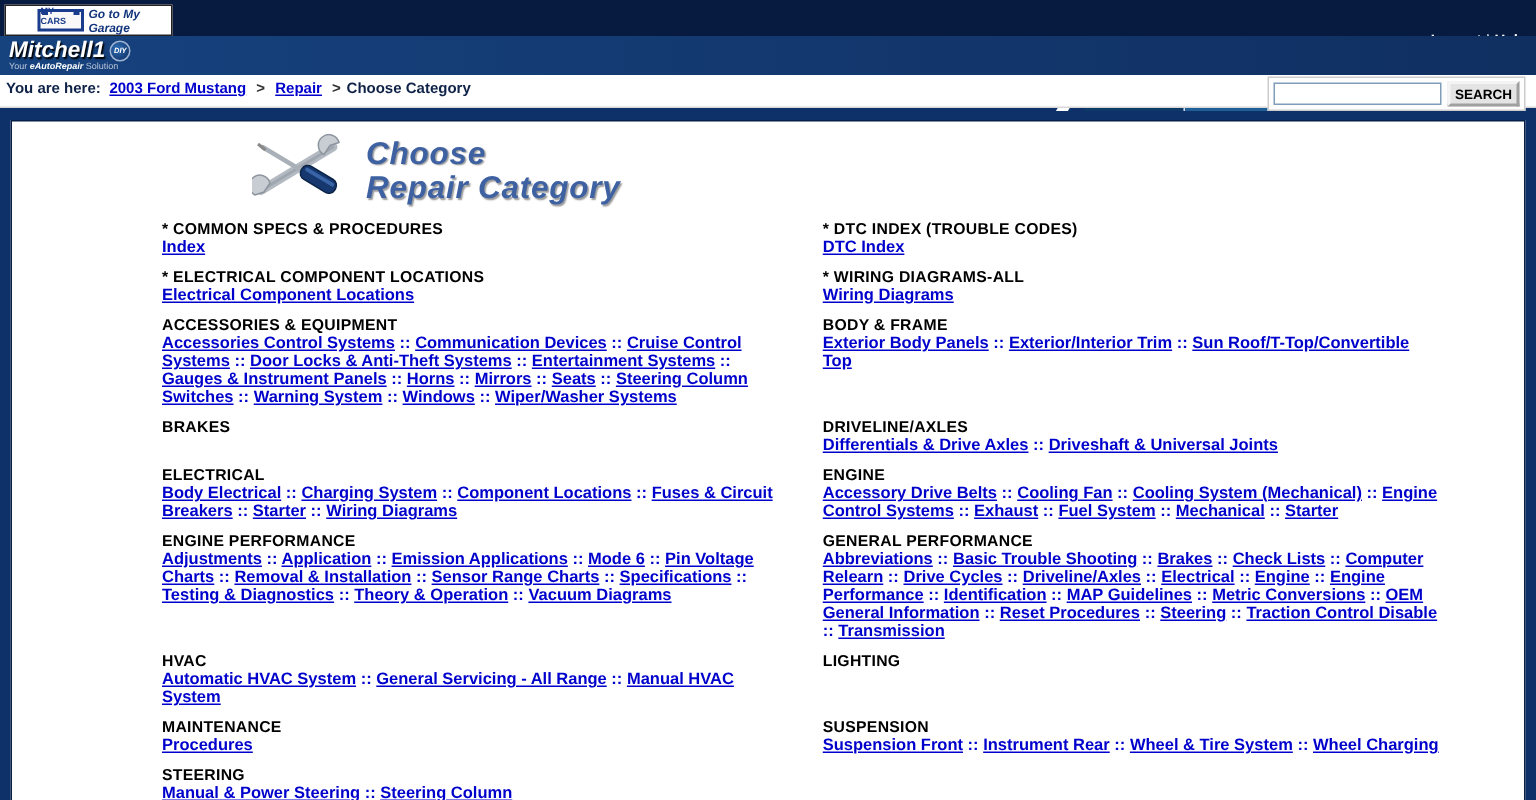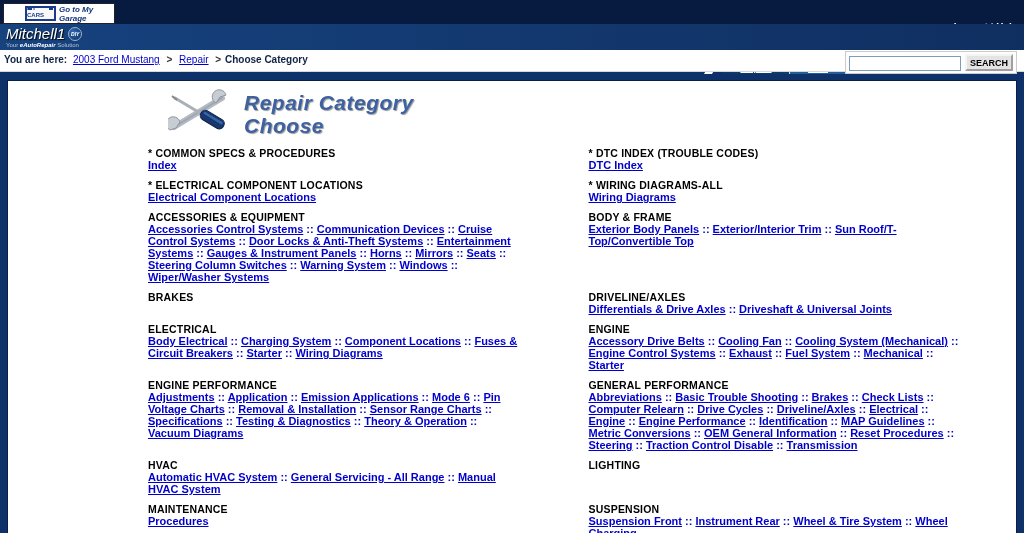--- a/index.html
+++ b/index.html
@@ -18,58 +18,58 @@
   .garage-label { font-size:8px; font-weight:bold; font-style:italic; color:#12347c; line-height:9px; margin-left:3px; white-space:pre-line; }
   .top-right { position:absolute; right:6px; top:17px; text-align:right; }
   .top-links a { color:#ffffff; font-size:10px; font-weight:bold; text-decoration:underline; }
   .top-links .pipe { color:#ffffff; font-size:10px; margin:0 3px; }
   .version { color:#d8dee8; font-size:8px; margin-top:1px; }
 
   
   .logobar { position:relative; height:26px; background:linear-gradient(90deg,#16427e,#102f61); }
   .brand-wrap { position:absolute; left:6px; top:1px; }
   .brand-row { display:flex; align-items:center; }
-  .brand { color:#ffffff; font-size:15px; font-weight:normal; font-style:italic; letter-spacing:0;
+  .brand { color:#ffffff; font-size:15px; font-weight:bold; font-style:italic; letter-spacing:0;
     text-shadow:1px 1px 1px #000; }
   .brand-badge { width:14px; height:14px; border-radius:50%; background:radial-gradient(circle at 35% 35%, #2e6cb4, #0c2c5e);
     border:1px solid #9fb4d2; color:#fff; font-size:5px; font-style:italic; font-weight:bold;
     display:flex; align-items:center; justify-content:center; margin-left:3px; }
   .tagline { font-size:6px; color:#b9c4d6; margin-top:0; }
   .tagline .em { color:#ffffff; font-weight:bold; font-style:italic; }
 
   .tab-slash { position:absolute; right:308px; top:37px; width:8px; height:13px; background:#ffffff; transform:skewX(-32deg); }
   .tab-bar { position:absolute; right:7px; top:36px; display:flex; height:14px; border-top:1px solid #9db6d6; }
   .tab { background:#1f5e96; color:#ffffff; font-size:10px; font-weight:bold; text-decoration:underline;
     width:57px; text-align:center; line-height:13px; border-left:1px solid #cfd8e4; cursor:pointer; }
   .tab:first-child { border-left:none; width:66px; }
   .tab.active { background:#0e3a68; }
 
   
   .crumb-row { position:relative; height:22px; background:#ffffff; border-bottom:1px solid #d8d8d8; }
   .breadcrumb { position:absolute; left:4px; top:4px; font-size:10px; color:#0f2247; font-weight:bold; }
-  .breadcrumb a { color:#0000cc; font-weight:normal; text-decoration:underline; margin:0 3px; }
+  .breadcrumb a { color:#0000cc; font-weight:bold; text-decoration:underline; margin:0 3px; }
   .breadcrumb .sep { color:#333; margin:0 1px; }
   .search-panel { position:absolute; right:7px; top:1px; background:#fdfdfd; border:1px solid #cccccc;
-    padding:2px 3px; display:flex; align-items:flex-end; }
+    padding:2px 3px; display:flex; align-items:center; }
   .search-input { width:112px; height:15px; border:1px solid #7f9db9; font-size:10px; padding:0 2px; }
   .search-btn { margin-left:4px; font-size:9px; font-weight:bold; color:#000; background:#e4e4e4;
     border:2px outset #f4f4f4; padding:0 3px; height:17px; cursor:pointer; font-family:"Liberation Sans",sans-serif; }
 
   
   .page-bg { background:#0d3168; padding:8px 7px 7px 7px; }
   .content-box { background:#ffffff; border:1px solid #071f45; padding-bottom:6px; }
 
   .cat-header { display:flex; align-items:center; margin:8px 0 4px 160px; height:50px; }
   .cat-header .tools { margin-right:14px; }
   .cat-title { font-size:21px; line-height:23px; font-weight:bold; font-style:italic;
     color:#3e61a2; text-shadow:1px 1px 1px #9a9a9a; letter-spacing:0.5px; }
 
   .category-grid { display:grid; grid-template-columns:1fr 1fr; grid-auto-flow:column;
     grid-template-rows:repeat(10,auto); column-gap:28px; margin:8px 55px 4px 100px; }
-  .section { margin-bottom:8px;margin-left:40px; }
+  .section { margin-bottom:8px; }
   .sec-heading { font-size:10.5px; font-weight:bold; color:#000000; line-height:12px; letter-spacing:0.2px; }
   .sec-links { font-size:11px; line-height:12px; }
   .cat-link { color:#0000cc; font-weight:bold; text-decoration:underline; }
   .lsep { color:#0000cc; font-weight:bold; }
 </style>
 </head>
 <body>
 
 <div class="topbar">
   <div class="garage-btn">
@@ -130,22 +130,22 @@
 
           <path d="M7 9 L32 24" stroke="#aab0b8" stroke-width="3" stroke-linecap="round"></path>
           <path d="M4 7 L9 11" stroke="#888" stroke-width="2"></path>
           <g transform="rotate(31 44 31)">
             <rect x="31" y="25.5" width="26" height="10" rx="4.5" fill="#17386e" stroke="#0a2347" stroke-width="1"></rect>
             <rect x="33" y="27.5" width="22" height="2.5" rx="1.2" fill="#3a64a8"></rect>
           </g>
         </svg>
       </span>
       <div class="cat-title">
+        <div>Choose</div>
         <div>Repair Category</div>
-        <div>Choose</div>
       </div>
     </div>
 
     <div class="category-grid" id="category-grid">
         <div class="section">
           <div class="sec-heading">* COMMON SPECS &amp; PROCEDURES</div>
           <div class="sec-links"><a href="#" class="cat-link">Index</a></div>
         </div>
         <div class="section">
           <div class="sec-heading">* ELECTRICAL COMPONENT LOCATIONS</div>

